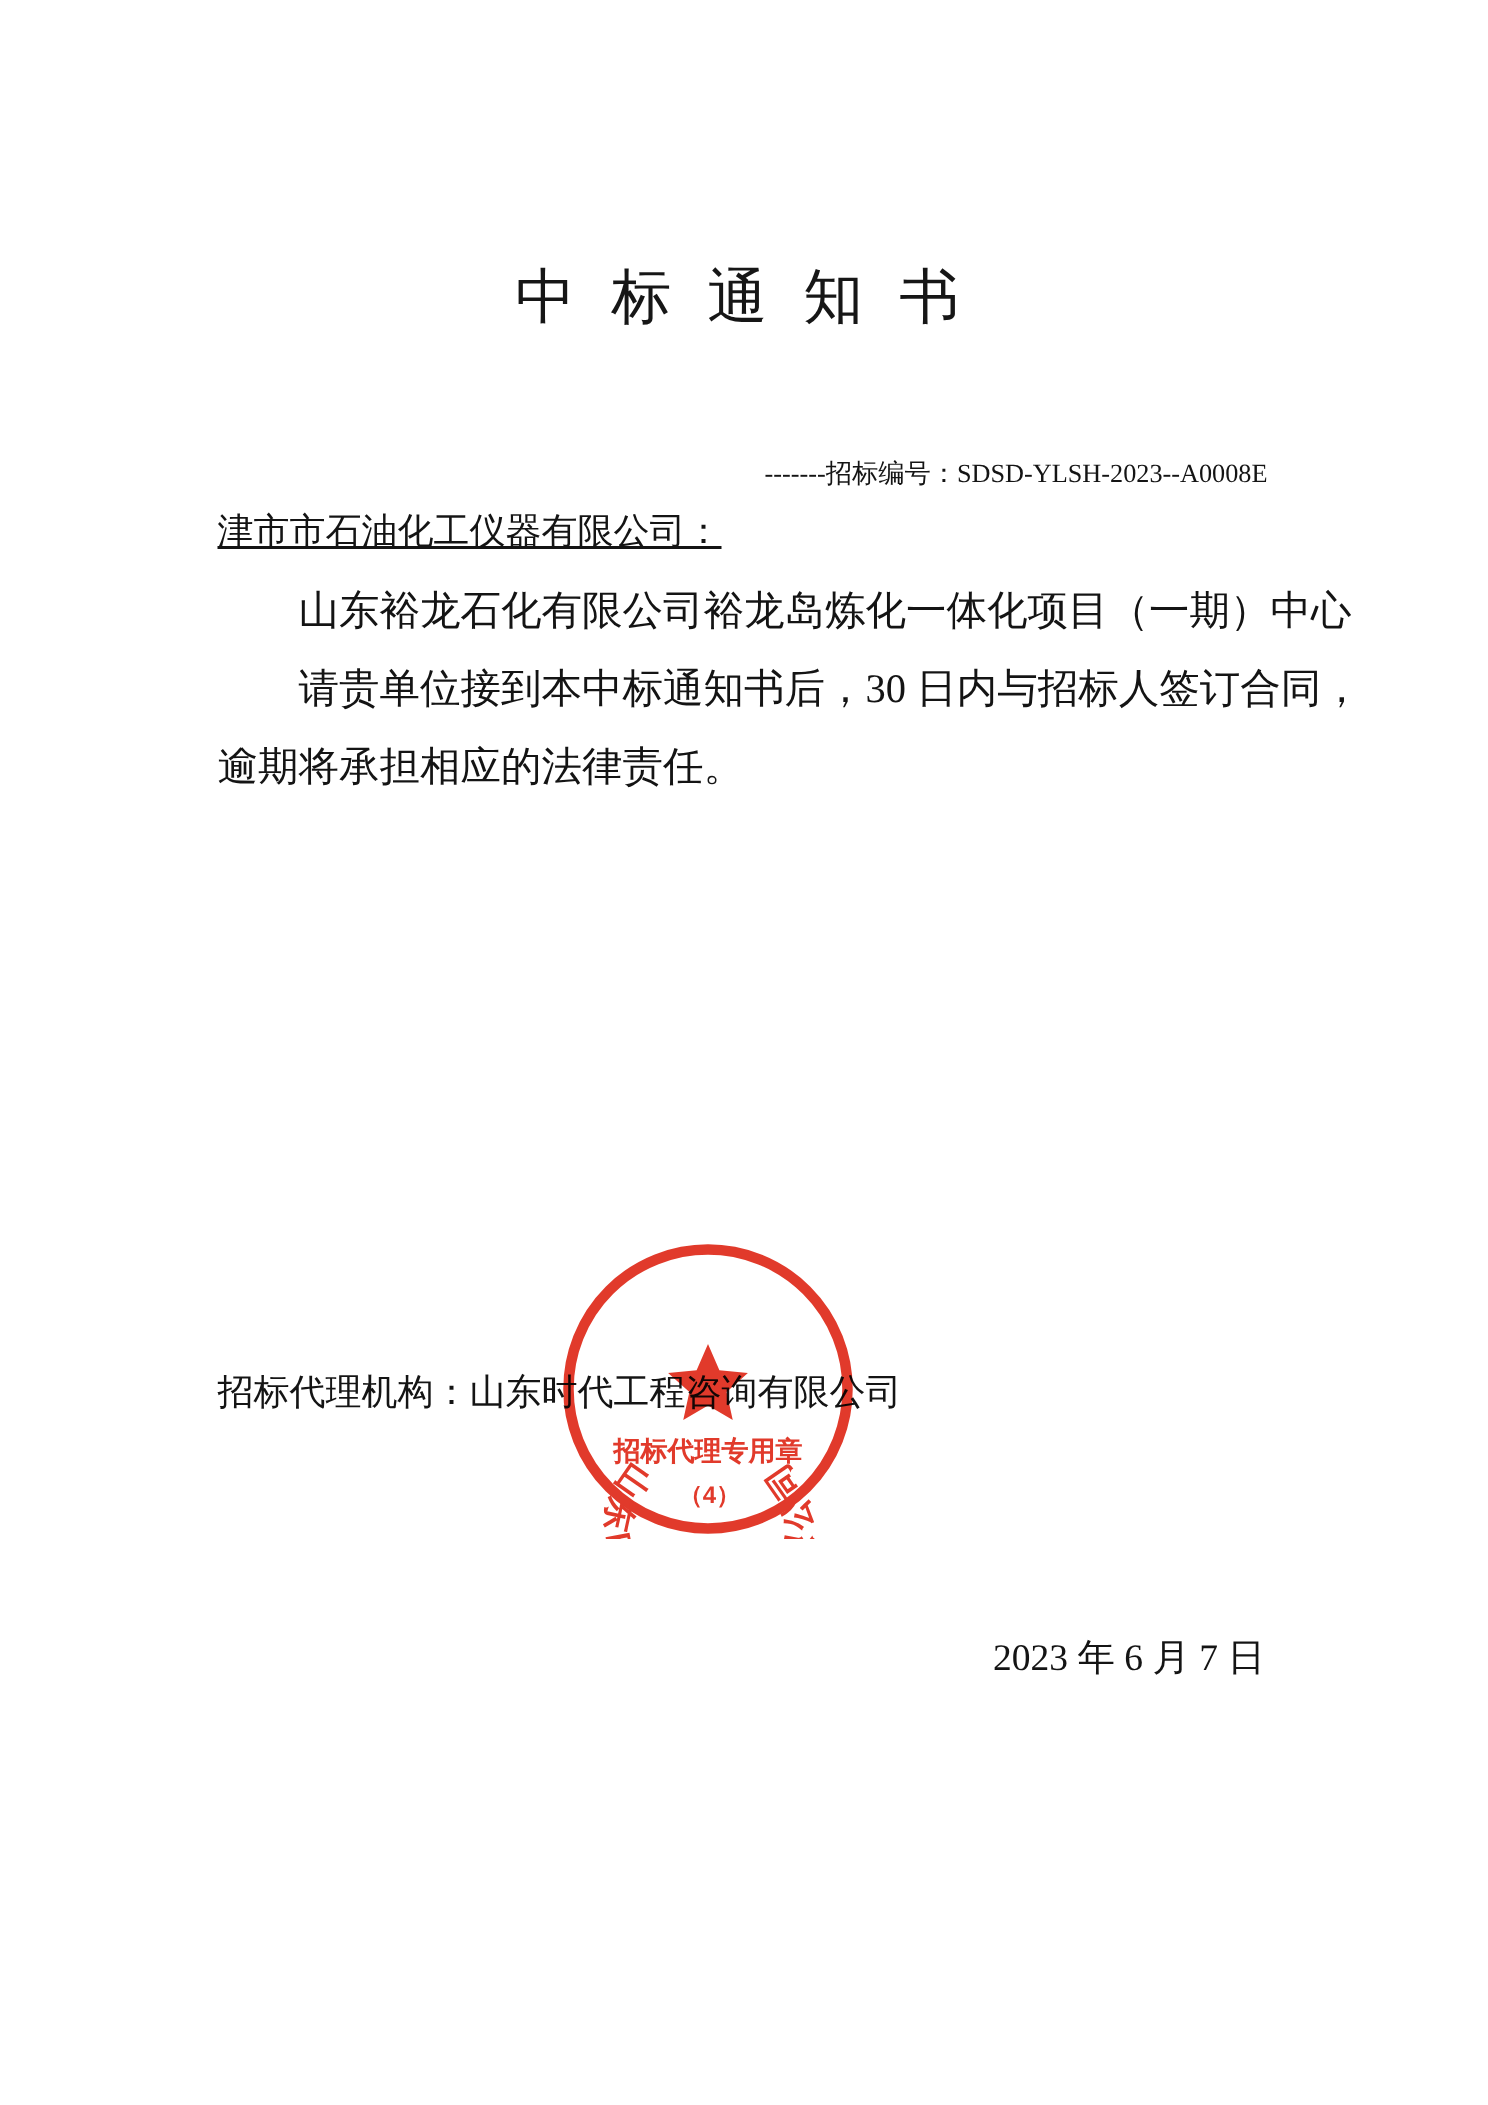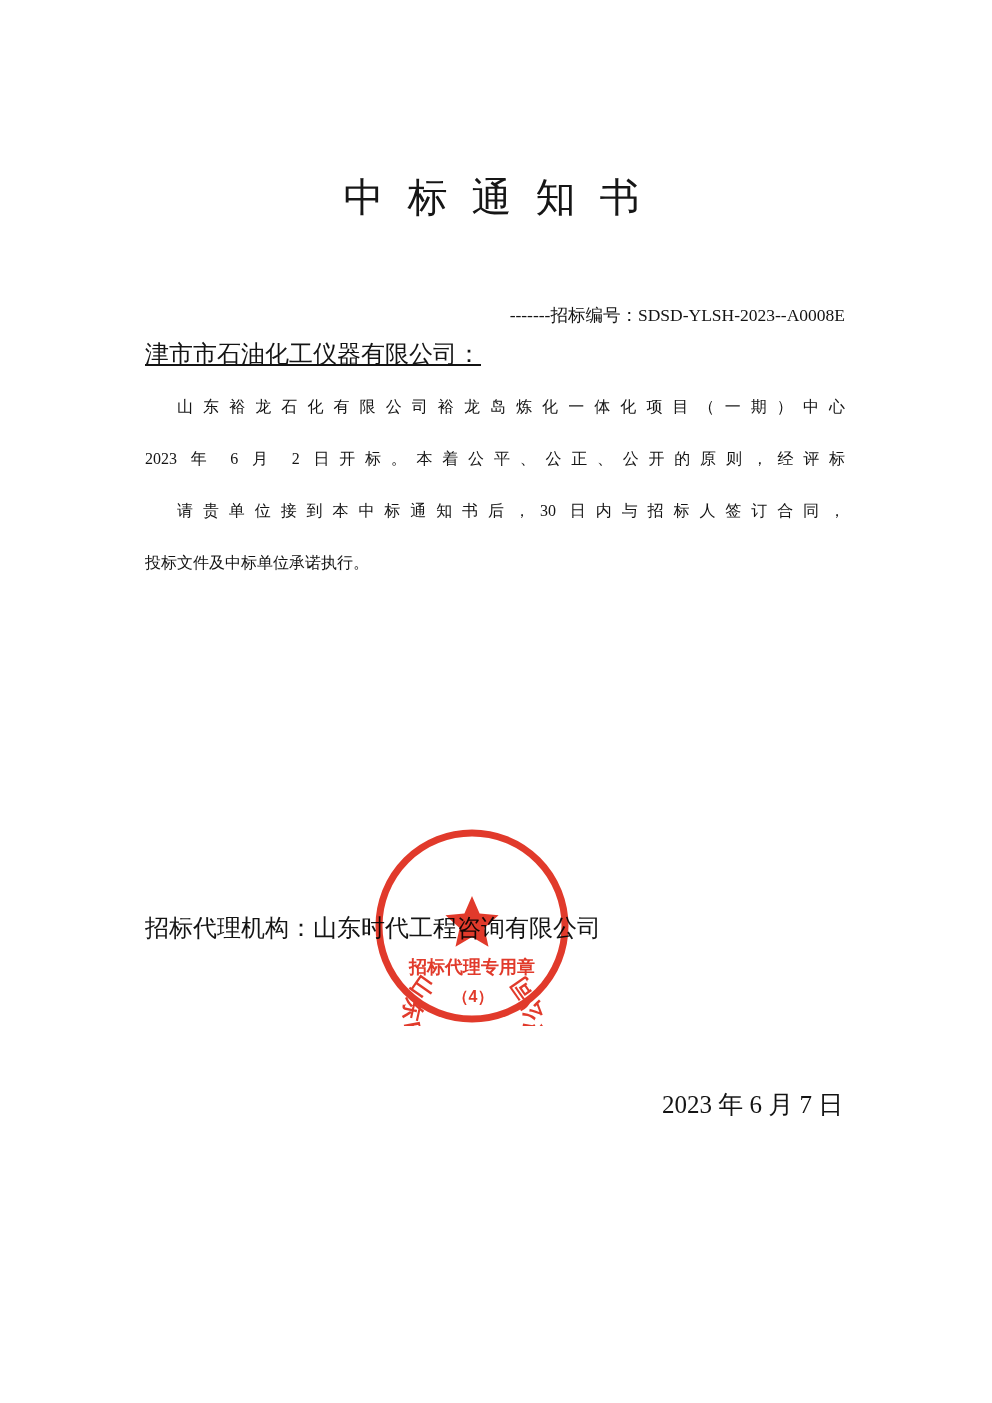--- a/index.html
+++ b/index.html
@@ -44,21 +44,21 @@
   }
   .body-block {
     position: absolute;
     top: 381px;
     left: 145px;
     width: 700px;
   }
   .line {
     height: 52px;
     line-height: 52px;
-    font-size: 16px;
+    font-size: 27px;
     white-space: nowrap;
     text-align: justify;
     text-align-last: justify;
     color: #141414;
   }
   .line.indent { text-indent: 2em; }
   .line.plain { text-align-last: left; }
   .agency-line {
     position: absolute;
     top: 912px;
@@ -96,23 +96,22 @@
 <div class="page">
 
   <div class="doc-title">中 标 通 知 书</div>
 
   <div class="tender-line">-------招标编号：SDSD-YLSH-2023--A0008E</div>
 
   <div class="addressee">津市市石油化工仪器有限公司：</div>
 
   <div class="body-block">
     <div class="line indent">山东裕龙石化有限公司裕龙岛炼化一体化项目（一期）中心</div>
-    <div class="line">2023 年 6 月 2 日开标。本着公平、公正、公开的原则，经评标</div>
     <div class="line indent">请贵单位接到本中标通知书后，30 日内与招标人签订合同，</div>
-    <div class="line plain">投标文件及中标单位承诺执行。</div>
+    <div class="line plain">逾期将承担相应的法律责任。</div>
   </div>
 
   <div class="agency-line">招标代理机构：山东时代工程咨询有限公司</div>
 
   <div class="stamp">
     <svg viewBox="0 0 200 200" xmlns="http://www.w3.org/2000/svg">
       <circle cx="100" cy="100" r="93" fill="none" stroke-width="7" stroke="#df2b1a"></circle>
       <path id="stamp-arc-path" d="M 51.9 148.1 A 68 68 0 1 0 148.1 148.1" fill="none"></path>
       <text class="stamp-arc" font-size="22" fill="#df2b1a">
         <textPath href="#stamp-arc-path" startOffset="1" textLength="318" lengthAdjust="spacing">山东时代工程咨询有限公司</textPath>

